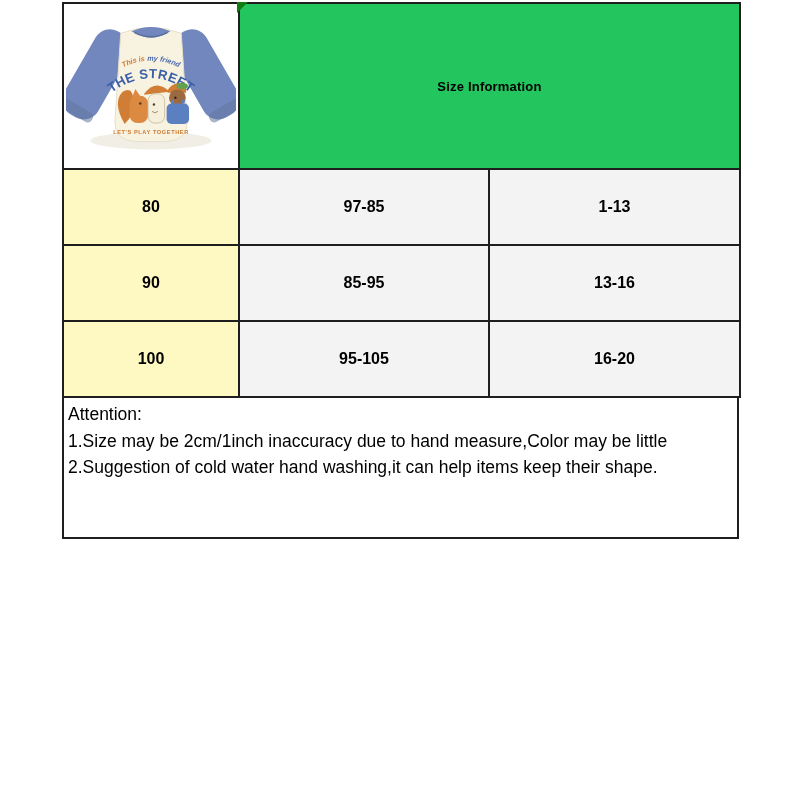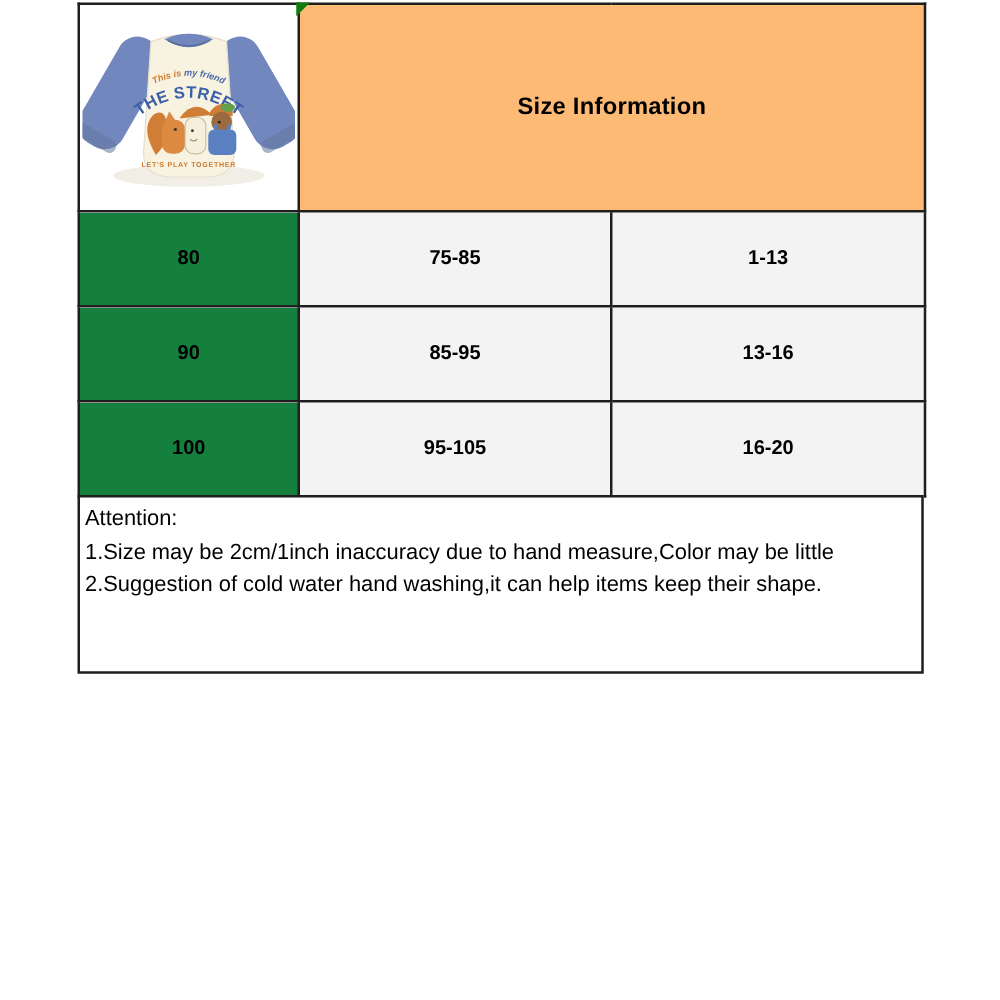--- a/index.html
+++ b/index.html
@@ -8,25 +8,25 @@
     font-family:"Liberation Sans", sans-serif;color:#000;
     -webkit-font-smoothing:antialiased;
   }
   #sheet{position:absolute;left:62px;top:2px;}
   table.size-table{border-collapse:collapse;table-layout:fixed;}
   table.size-table td, table.size-table th{
     border:2px solid #1e1e1e;padding:0;text-align:center;vertical-align:middle;
     overflow:hidden;
   }
   .img-cell{background:#ffffff;height:164px;}
-  .info-cell{background:#fdba74;font-size:19px;font-weight:bold;letter-spacing:.2px;}
+  .info-cell{background:#22c55e;font-size:13px;font-weight:bold;letter-spacing:.2px;}
   .head-row th{background:#d8d8d8;height:84px;font-size:17px;font-weight:bold;}
   th.size-head{font-size:26px;letter-spacing:.5px;}
   tr.data-row{height:76px;}
-  td.row-size{background:#15803d;font-weight:bold;font-size:16px;}
+  td.row-size{background:#fef9c3;font-weight:bold;font-size:16px;}
   td.row-val{background:#f3f3f3;font-weight:bold;font-size:16px;}
   .corner-flag{
     position:absolute;left:175px;top:0;width:0;height:0;z-index:5;
     border-top:11px solid #117c11;border-right:11px solid transparent;
   }
   .attention{
     box-sizing:border-box;width:677px;height:143px;margin-top:-2px;
     border:2px solid #1e1e1e;background:#ffffff;
     padding:3px 4px 0 4px;font-size:17.5px;line-height:26.5px;
   }
@@ -103,21 +103,21 @@
             <text x="87" y="131" font-size="5.8" font-weight="bold" fill="#cf7a2e" letter-spacing="0.6" text-anchor="middle">LET'S PLAY TOGETHER</text>
           </svg>
         </div>
       </td>
       <td class="info-cell" colspan="2">Size Information</td>
     </tr>
 
 
     <tr class="data-row">
       <td class="row-size">80</td>
-      <td class="row-val">75-85</td>
+      <td class="row-val">97-85</td>
       <td class="row-val">1-13</td>
     </tr>
     <tr class="data-row">
       <td class="row-size">90</td>
       <td class="row-val">85-95</td>
       <td class="row-val">13-16</td>
     </tr>
     <tr class="data-row">
       <td class="row-size">100</td>
       <td class="row-val">95-105</td>

